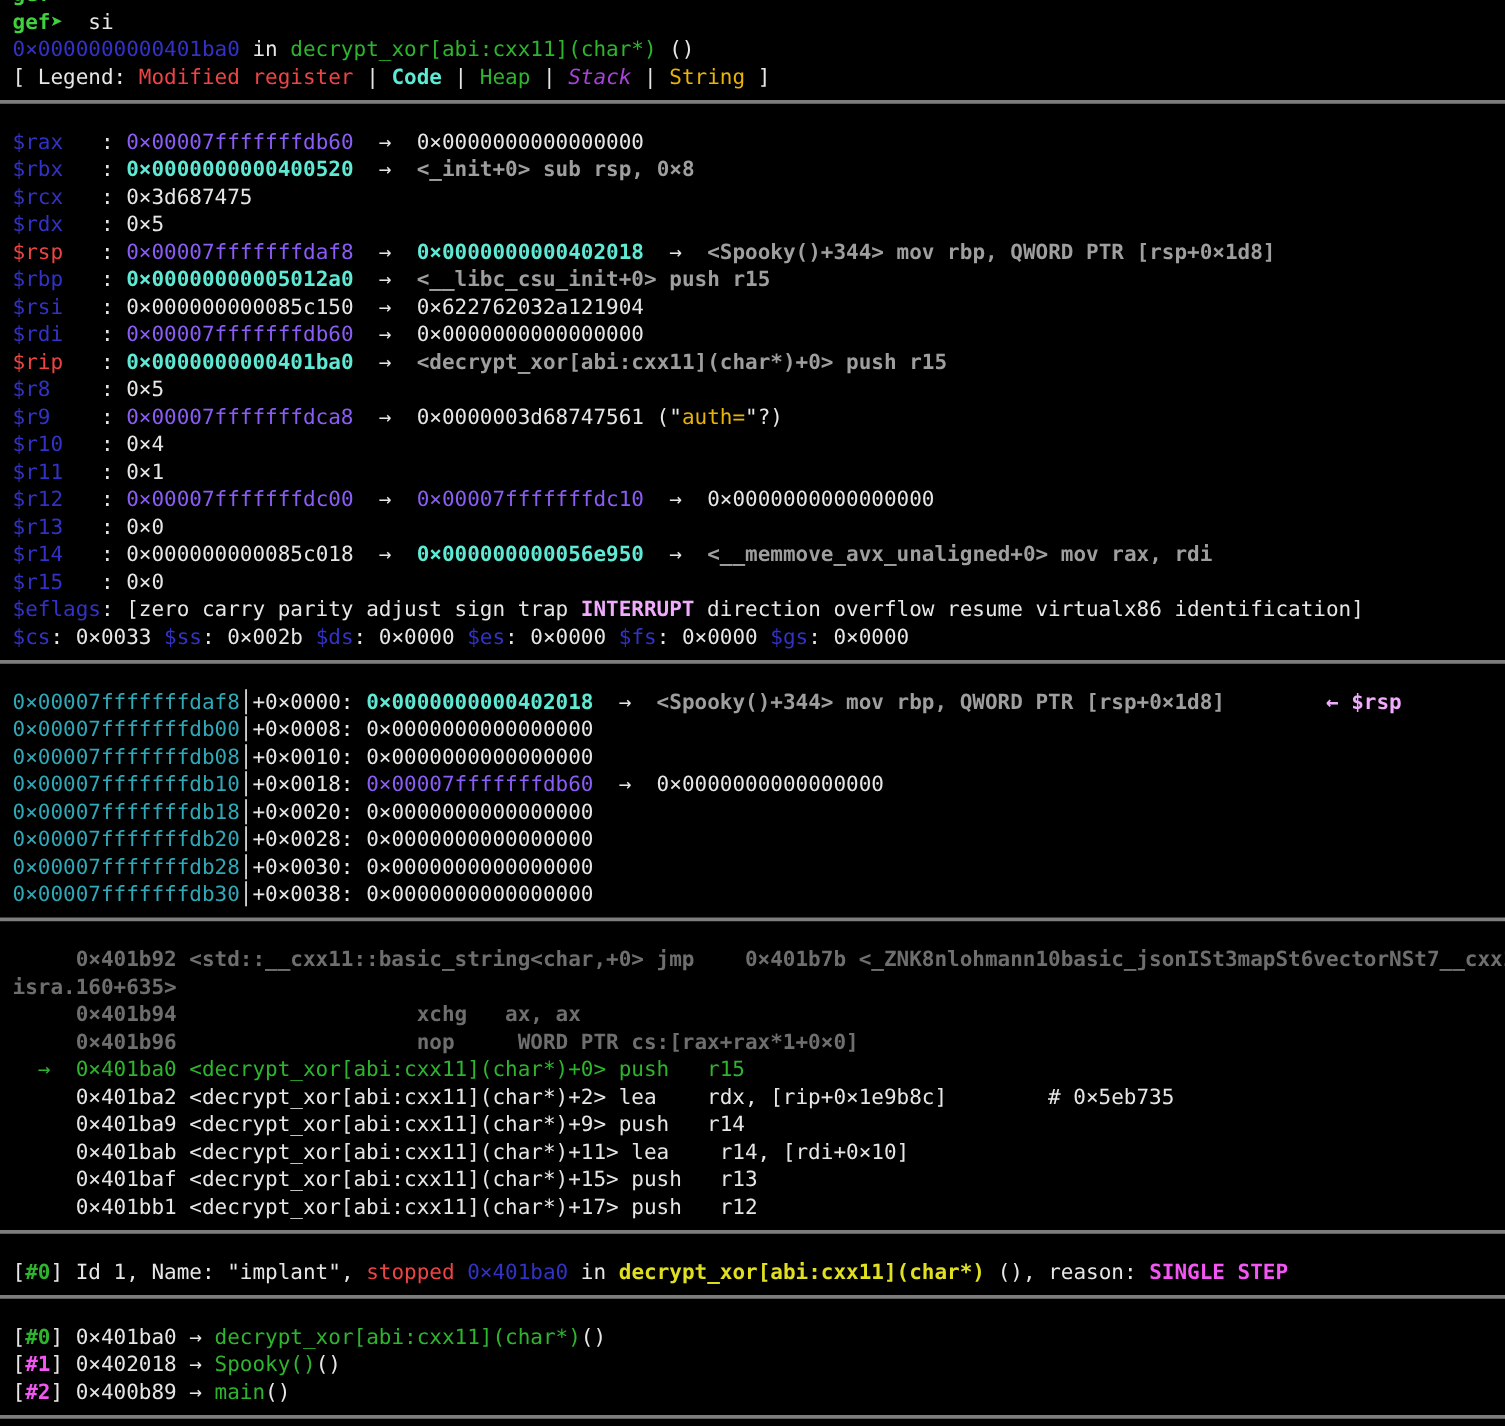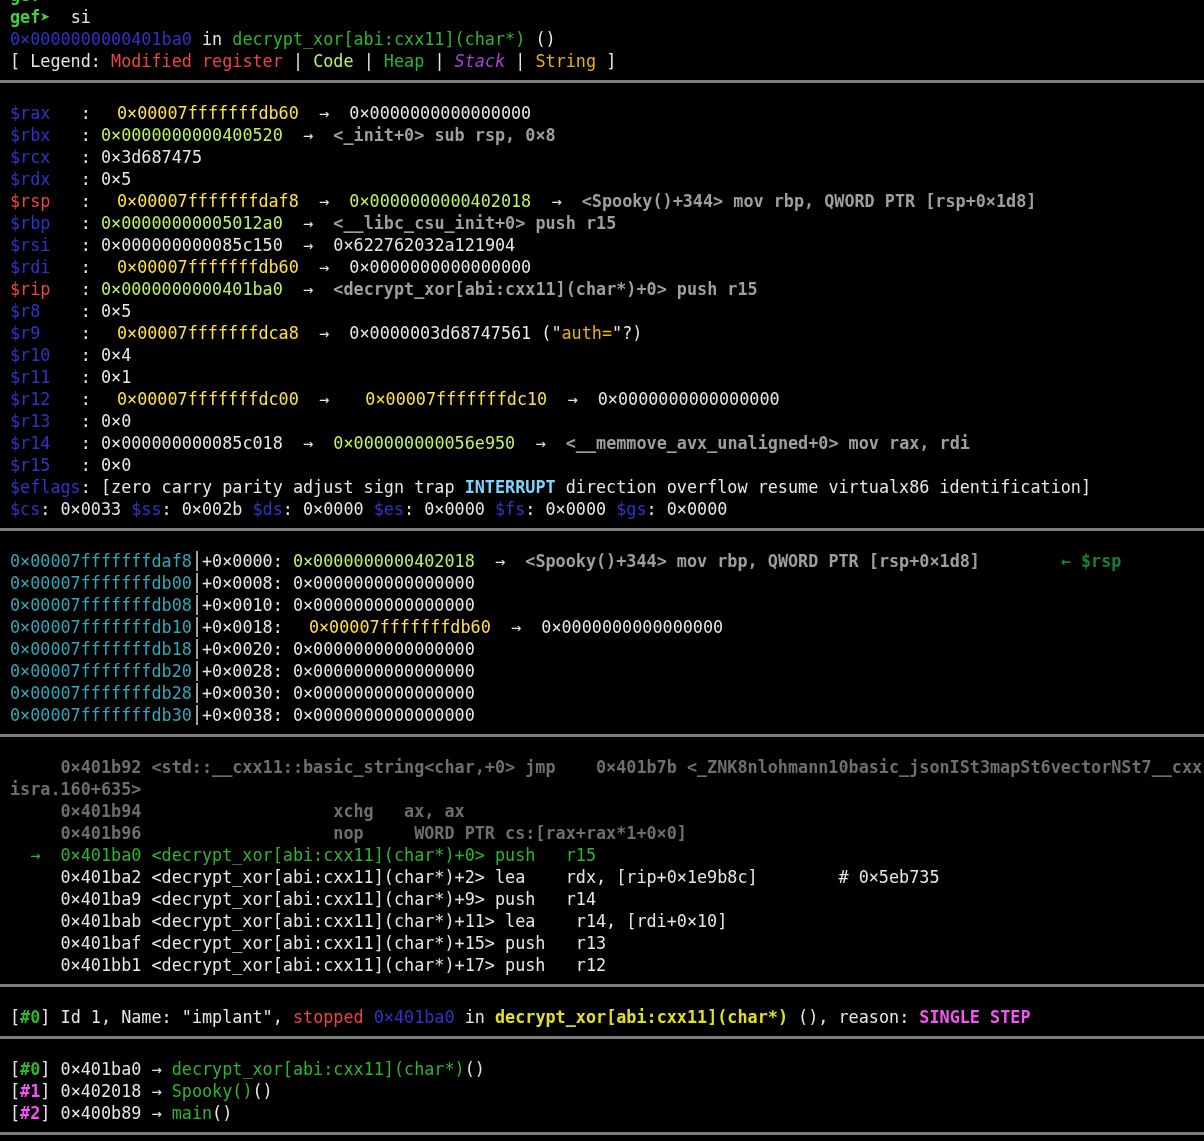--- a/index.html
+++ b/index.html
@@ -20,28 +20,28 @@
   .partial{margin-top:-19px;}
   .sepline .sepbar{
     height:3px;background:#7d7d7d;margin-top:8px;
     margin-left:-10px;width:1204px;
   }
   
   .s-p  {color:#3fd23f;font-weight:bold;}
   .s-grn{color:#2eb52e;}
   .s-grnb{color:#2eb52e;font-weight:bold;}
   .s-b  {color:#3232c8;}
-  .s-bb {color:#15803d;font-weight:bold;}
+  .s-bb {color:#f0abfc;font-weight:bold;}
   .s-c  {color:#2fa8b8;}
-  .s-m  {color:#fde047;margin-left:16px;}
+  .s-m  {color:#8b5cf6;}
   .s-pu {color:#a743d6;font-style:italic;}
-  .s-r  {color:#bef264;}
+  .s-r  {color:#5eead4;font-weight:bold;}
   .s-rb {color:#ee4444;font-weight:normal;}
   .s-w  {color:#e6e6e6;}
-  .s-wb {color:#7dd3fc;font-weight:bold;}
+  .s-wb {color:#f0abfc;font-weight:bold;}
   .s-gy {color:#9e9e9e;font-weight:bold;margin-top:37px;}
   .s-dg {color:#6e6e6e;font-weight:bold;}
   .s-y  {color:#eab308;}
   .s-yb {color:#e0e020;font-weight:bold;}
   .s-pk {color:#f356f3;font-weight:bold;text-align:right;}
 </style>
 </head>
 <body>
 
 <div id="screen"><div class="line partial"><span class="s-p">gef➤</span></div><div class="line"><span class="s-p">gef➤</span><span class="s-w">  si</span></div><div class="line"><span class="s-b">0×0000000000401ba0</span><span class="s-w"> in </span><span class="s-grn">decrypt_xor[abi:cxx11](char*)</span><span class="s-w"> ()</span></div><div class="line"><span class="s-w">[ Legend: </span><span class="s-rb">Modified register</span><span class="s-w"> | </span><span class="s-r">Code</span><span class="s-w"> | </span><span class="s-grn">Heap</span><span class="s-w"> | </span><span class="s-pu">Stack</span><span class="s-w"> | </span><span class="s-y">String</span><span class="s-w"> ]</span></div><div class="line sepline"><div class="sepbar"></div></div><div class="line"><span class="s-b">$rax</span><span class="s-w">   : </span><span class="s-m">0×00007fffffffdb60</span><span class="s-w">  →  </span><span class="s-w">0×0000000000000000</span></div><div class="line"><span class="s-b">$rbx</span><span class="s-w">   : </span><span class="s-r">0×0000000000400520</span><span class="s-w">  →  </span><span class="s-gy">&lt;_init+0&gt; sub rsp, 0×8</span></div><div class="line"><span class="s-b">$rcx</span><span class="s-w">   : </span><span class="s-w">0×3d687475</span></div><div class="line"><span class="s-b">$rdx</span><span class="s-w">   : </span><span class="s-w">0×5</span></div><div class="line"><span class="s-rb">$rsp</span><span class="s-w">   : </span><span class="s-m">0×00007fffffffdaf8</span><span class="s-w">  →  </span><span class="s-r">0×0000000000402018</span><span class="s-w">  →  </span><span class="s-gy">&lt;Spooky()+344&gt; mov rbp, QWORD PTR [rsp+0×1d8]</span></div><div class="line"><span class="s-b">$rbp</span><span class="s-w">   : </span><span class="s-r">0×00000000005012a0</span><span class="s-w">  →  </span><span class="s-gy">&lt;__libc_csu_init+0&gt; push r15</span></div><div class="line"><span class="s-b">$rsi</span><span class="s-w">   : </span><span class="s-w">0×000000000085c150</span><span class="s-w">  →  </span><span class="s-w">0×622762032a121904</span></div><div class="line"><span class="s-b">$rdi</span><span class="s-w">   : </span><span class="s-m">0×00007fffffffdb60</span><span class="s-w">  →  </span><span class="s-w">0×0000000000000000</span></div><div class="line"><span class="s-rb">$rip</span><span class="s-w">   : </span><span class="s-r">0×0000000000401ba0</span><span class="s-w">  →  </span><span class="s-gy">&lt;decrypt_xor[abi:cxx11](char*)+0&gt; push r15</span></div><div class="line"><span class="s-b">$r8</span><span class="s-w">    : </span><span class="s-w">0×5</span></div><div class="line"><span class="s-b">$r9</span><span class="s-w">    : </span><span class="s-m">0×00007fffffffdca8</span><span class="s-w">  →  </span><span class="s-w">0×0000003d68747561</span><span class="s-w"> ("</span><span class="s-y">auth=</span><span class="s-w">"?)</span></div><div class="line"><span class="s-b">$r10</span><span class="s-w">   : </span><span class="s-w">0×4</span></div><div class="line"><span class="s-b">$r11</span><span class="s-w">   : </span><span class="s-w">0×1</span></div><div class="line"><span class="s-b">$r12</span><span class="s-w">   : </span><span class="s-m">0×00007fffffffdc00</span><span class="s-w">  →  </span><span class="s-m">0×00007fffffffdc10</span><span class="s-w">  →  </span><span class="s-w">0×0000000000000000</span></div><div class="line"><span class="s-b">$r13</span><span class="s-w">   : </span><span class="s-w">0×0</span></div><div class="line"><span class="s-b">$r14</span><span class="s-w">   : </span><span class="s-w">0×000000000085c018</span><span class="s-w">  →  </span><span class="s-r">0×000000000056e950</span><span class="s-w">  →  </span><span class="s-gy">&lt;__memmove_avx_unaligned+0&gt; mov rax, rdi</span></div><div class="line"><span class="s-b">$r15</span><span class="s-w">   : </span><span class="s-w">0×0</span></div><div class="line"><span class="s-b">$eflags</span><span class="s-w">: [zero carry parity adjust sign trap </span><span class="s-wb">INTERRUPT</span><span class="s-w"> direction overflow resume virtualx86 identification]</span></div><div class="line"><span class="s-b">$cs</span><span class="s-w">: 0×0033 </span><span class="s-b">$ss</span><span class="s-w">: 0×002b </span><span class="s-b">$ds</span><span class="s-w">: 0×0000 </span><span class="s-b">$es</span><span class="s-w">: 0×0000 </span><span class="s-b">$fs</span><span class="s-w">: 0×0000 </span><span class="s-b">$gs</span><span class="s-w">: 0×0000</span></div><div class="line sepline"><div class="sepbar"></div></div><div class="line"><span class="s-c">0×00007fffffffdaf8</span><span class="s-w">│</span><span class="s-w">+0×0000: </span><span class="s-r">0×0000000000402018</span><span class="s-w">  →  </span><span class="s-gy">&lt;Spooky()+344&gt; mov rbp, QWORD PTR [rsp+0×1d8]</span><span class="s-w">        </span><span class="s-bb">← $rsp</span></div><div class="line"><span class="s-c">0×00007fffffffdb00</span><span class="s-w">│</span><span class="s-w">+0×0008: </span><span class="s-w">0×0000000000000000</span></div><div class="line"><span class="s-c">0×00007fffffffdb08</span><span class="s-w">│</span><span class="s-w">+0×0010: </span><span class="s-w">0×0000000000000000</span></div><div class="line"><span class="s-c">0×00007fffffffdb10</span><span class="s-w">│</span><span class="s-w">+0×0018: </span><span class="s-m">0×00007fffffffdb60</span><span class="s-w">  →  </span><span class="s-w">0×0000000000000000</span></div><div class="line"><span class="s-c">0×00007fffffffdb18</span><span class="s-w">│</span><span class="s-w">+0×0020: </span><span class="s-w">0×0000000000000000</span></div><div class="line"><span class="s-c">0×00007fffffffdb20</span><span class="s-w">│</span><span class="s-w">+0×0028: </span><span class="s-w">0×0000000000000000</span></div><div class="line"><span class="s-c">0×00007fffffffdb28</span><span class="s-w">│</span><span class="s-w">+0×0030: </span><span class="s-w">0×0000000000000000</span></div><div class="line"><span class="s-c">0×00007fffffffdb30</span><span class="s-w">│</span><span class="s-w">+0×0038: </span><span class="s-w">0×0000000000000000</span></div><div class="line sepline"><div class="sepbar"></div></div><div class="line"><span class="s-dg">     0×401b92 &lt;std::__cxx11::basic_string&lt;char,+0&gt; jmp    0×401b7b &lt;_ZNK8nlohmann10basic_jsonISt3mapSt6vectorNSt7__cxx11</span></div><div class="line"><span class="s-dg">isra.160+635&gt;</span></div><div class="line"><span class="s-dg">     0×401b94                   xchg   ax, ax</span></div><div class="line"><span class="s-dg">     0×401b96                   nop     WORD PTR cs:[rax+rax*1+0×0]</span></div><div class="line"><span class="s-grn">  →  0×401ba0 &lt;decrypt_xor[abi:cxx11](char*)+0&gt; push   r15</span></div><div class="line"><span class="s-w">     0×401ba2 &lt;decrypt_xor[abi:cxx11](char*)+2&gt; lea    rdx, [rip+0×1e9b8c]        # 0×5eb735</span></div><div class="line"><span class="s-w">     0×401ba9 &lt;decrypt_xor[abi:cxx11](char*)+9&gt; push   r14</span></div><div class="line"><span class="s-w">     0×401bab &lt;decrypt_xor[abi:cxx11](char*)+11&gt; lea    r14, [rdi+0×10]</span></div><div class="line"><span class="s-w">     0×401baf &lt;decrypt_xor[abi:cxx11](char*)+15&gt; push   r13</span></div><div class="line"><span class="s-w">     0×401bb1 &lt;decrypt_xor[abi:cxx11](char*)+17&gt; push   r12</span></div><div class="line sepline"><div class="sepbar"></div></div><div class="line"><span class="s-w">[</span><span class="s-grnb">#0</span><span class="s-w">] Id 1, Name: "implant", </span><span class="s-rb">stopped </span><span class="s-b">0×401ba0</span><span class="s-w"> in </span><span class="s-yb">decrypt_xor[abi:cxx11](char*)</span><span class="s-w"> (), reason: </span><span class="s-pk">SINGLE STEP</span></div><div class="line sepline"><div class="sepbar"></div></div><div class="line"><span class="s-w">[</span><span class="s-grnb">#0</span><span class="s-w">] 0×401ba0 → </span><span class="s-grn">decrypt_xor[abi:cxx11](char*)</span><span class="s-w">()</span></div><div class="line"><span class="s-w">[</span><span class="s-pk">#1</span><span class="s-w">] 0×402018 → </span><span class="s-grn">Spooky()</span><span class="s-w">()</span></div><div class="line"><span class="s-w">[</span><span class="s-pk">#2</span><span class="s-w">] 0×400b89 → </span><span class="s-grn">main</span><span class="s-w">()</span></div><div class="line sepline"><div class="sepbar"></div></div></div>

